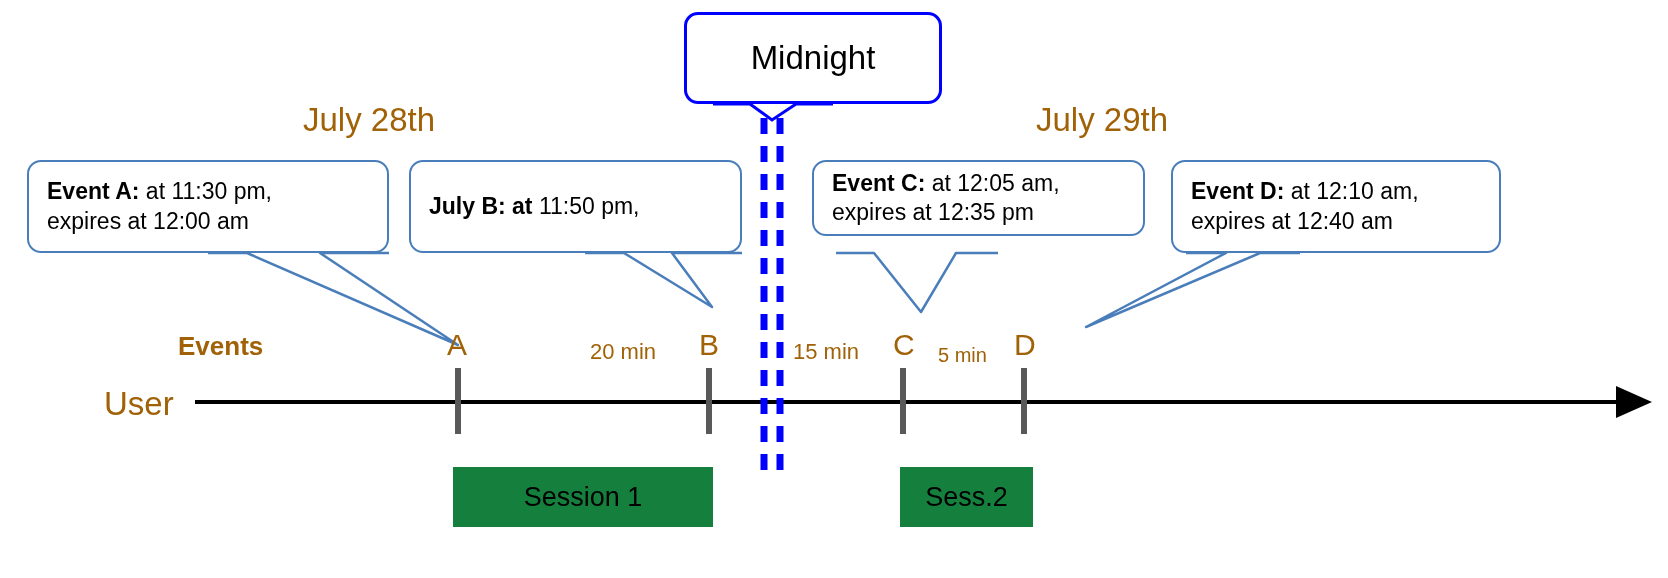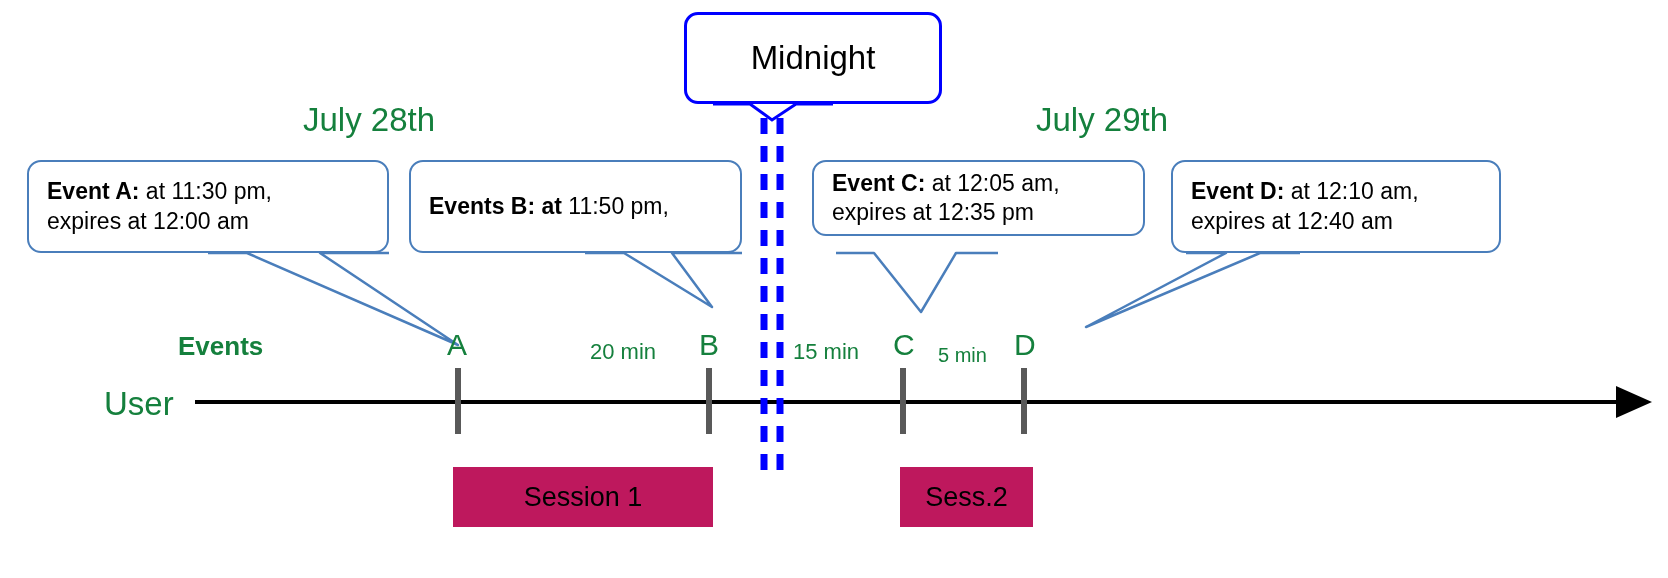--- a/index.html
+++ b/index.html
@@ -27,32 +27,32 @@
     position:absolute;
     border:3px solid #0000ff;
     border-radius:14px;
     background:#ffffff;
     box-sizing:border-box;
     display:flex;align-items:center;justify-content:center;
   }
   .midnight-box .txt{font-size:33px;color:#000;}
 
   
-  .lbl{position:absolute;white-space:nowrap;color:#15803d;}
+  .lbl{position:absolute;white-space:nowrap;color:#a16207;}
   .date-lbl{font-size:33px;}
   .user-lbl{font-size:33px;}
   .events-lbl{font-size:26px;}
   .tick-lbl{font-size:30px;}
   .gap-lbl{font-size:22px;}
   .gap-lbl.small{font-size:20px;}
 
   
   .session{
     position:absolute;
-    background:#be185d;
+    background:#15803d;
     display:flex;align-items:center;justify-content:center;
     color:#000;font-size:27px;
   }
 </style>
 </head>
 <body>
 
 <div class="stage">
 
   <svg class="layer" viewBox="0 0 1668 578" xmlns="http://www.w3.org/2000/svg">
@@ -92,21 +92,21 @@
 
   <div class="callout" style="left:27px;top:160px;width:362px;height:93px;">
     <div class="txt">
       <b>Event A:</b><span> at 11:30 pm,</span><br>
       <span>expires at 12:00 am</span>
     </div>
   </div>
 
   <div class="callout" style="left:409px;top:160px;width:333px;height:93px;">
     <div class="txt">
-      <b>Events B: at</b><span> 11:50 pm,</span><br>
+      <b>July B: at</b><span> 11:50 pm,</span><br>
     </div>
   </div>
 
   <div class="callout" style="left:812px;top:160px;width:333px;height:76px;">
     <div class="txt">
       <b>Event C:</b><span> at 12:05 am,</span><br>
       <span>expires at 12:35 pm</span>
     </div>
   </div>
 

